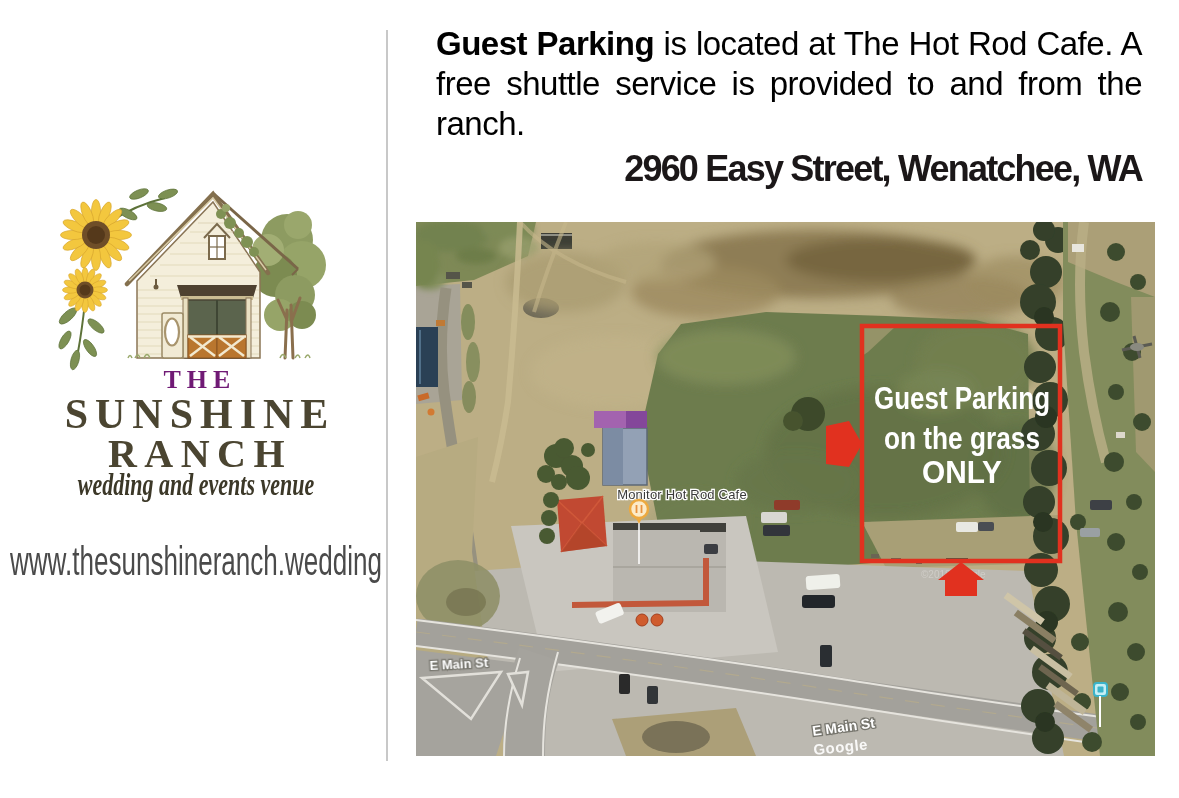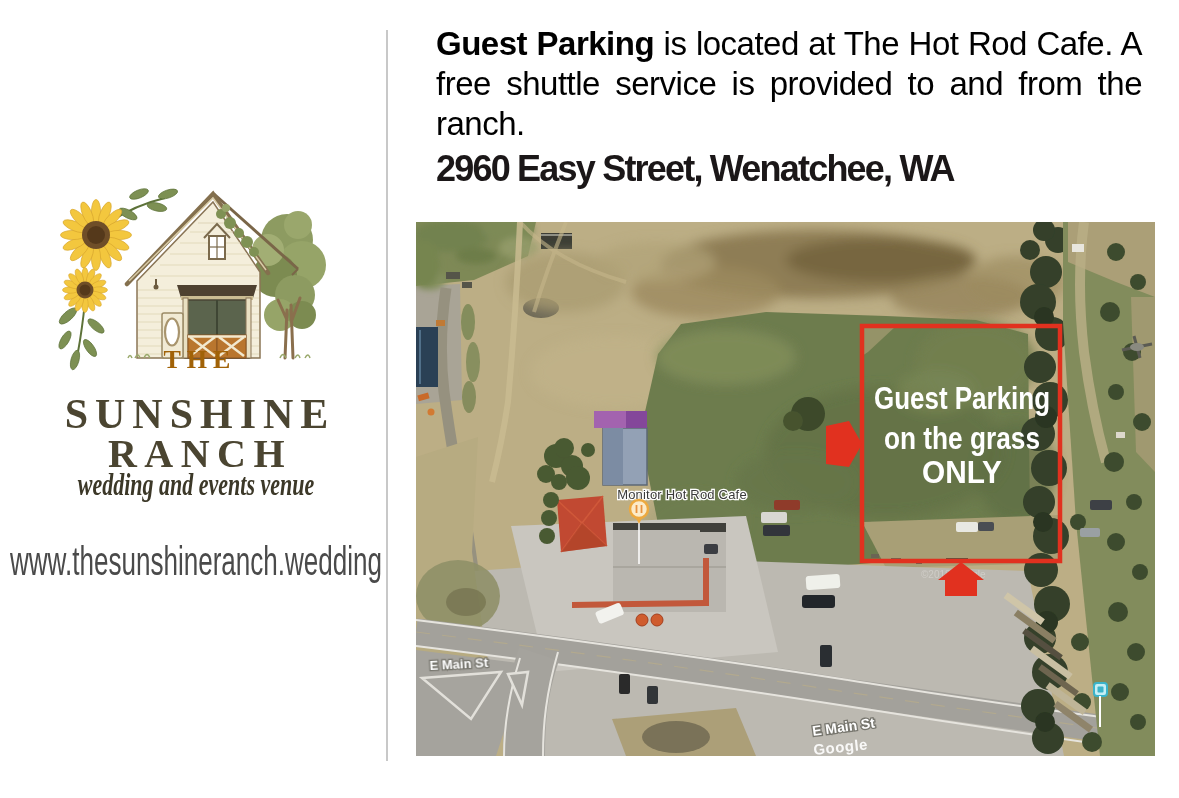--- a/index.html
+++ b/index.html
@@ -158,22 +158,22 @@
       <use href="#petal2" transform="rotate(247.5)"></use>
     <use href="#petal2" transform="rotate(270)"></use>
       <use href="#petal2" transform="rotate(292.5)"></use>
     <use href="#petal2" transform="rotate(315)"></use>
       <use href="#petal2" transform="rotate(337.5)"></use>
     <circle cx="0" cy="0" r="8.5" fill="#6f4e28"></circle>
     <circle cx="0" cy="0" r="5.5" fill="#55391b"></circle>
   </g>
 </svg>
 
-<div class="abs" style="left:20px;top:348px;width:360px;text-align:center;
-     font-family:'Liberation Serif',serif;font-weight:bold;color:#a16207;
+<div class="abs" style="left:20px;top:368px;width:360px;text-align:center;
+     font-family:'Liberation Serif',serif;font-weight:bold;color:#701a75;
      font-size:26px;line-height:24px;letter-spacing:6px;">THE</div>
 
 <div class="abs" style="left:20px;top:394px;width:360px;text-align:center;
      font-family:'Liberation Serif',serif;font-weight:bold;color:#4b4531;
      font-size:42px;line-height:40px;letter-spacing:7px;">SUNSHINE</div>
 
 <div class="abs" style="left:20px;top:433px;width:360px;text-align:center;
      font-family:'Liberation Serif',serif;font-weight:bold;color:#4b4531;
      font-size:40px;line-height:42px;letter-spacing:7.5px;">RANCH</div>
 
@@ -182,21 +182,21 @@
      font-size:31px;line-height:30px;transform:scaleX(0.71);transform-origin:center top;">wedding and events venue</div>
 
 <div class="abs" style="left:10px;top:541px;width:400px;
      font-size:40px;line-height:40px;color:#4a4a4a;white-space:nowrap;
      transform:scaleX(0.651);transform-origin:left top;">www.thesunshineranch.wedding</div>
 
 <div class="abs" style="left:436px;top:24px;width:706px;font-size:33px;line-height:40px;
      color:#000000;text-align:justify;letter-spacing:-0.5px;"><b>Guest Parking</b> is located at The Hot Rod Cafe. A free shuttle service is provided to and from the ranch.</div>
 
 <div class="abs" style="left:436px;top:149px;width:706px;font-size:36px;line-height:40px;
-     color:#1b1718;text-align:left;font-weight:bold;letter-spacing:-1.8px;">2960 Easy Street, Wenatchee, WA</div>
+     color:#1b1718;text-align:right;font-weight:bold;letter-spacing:-1.8px;">2960 Easy Street, Wenatchee, WA</div>
 
 <svg class="abs" style="left:416px;top:222px;" width="739" height="534" viewBox="0 0 739 534">
   <defs>
     <clipPath id="mapclip">
         <rect x="0" y="0" width="739" height="534"></rect>
       </clipPath>
     <filter id="b3" x="-30%" y="-30%" width="160%" height="160%">
         <feGaussianBlur stdDeviation="3"></feGaussianBlur>
       </filter>
     <filter id="soft" x="-2%" y="-2%" width="104%" height="104%">

